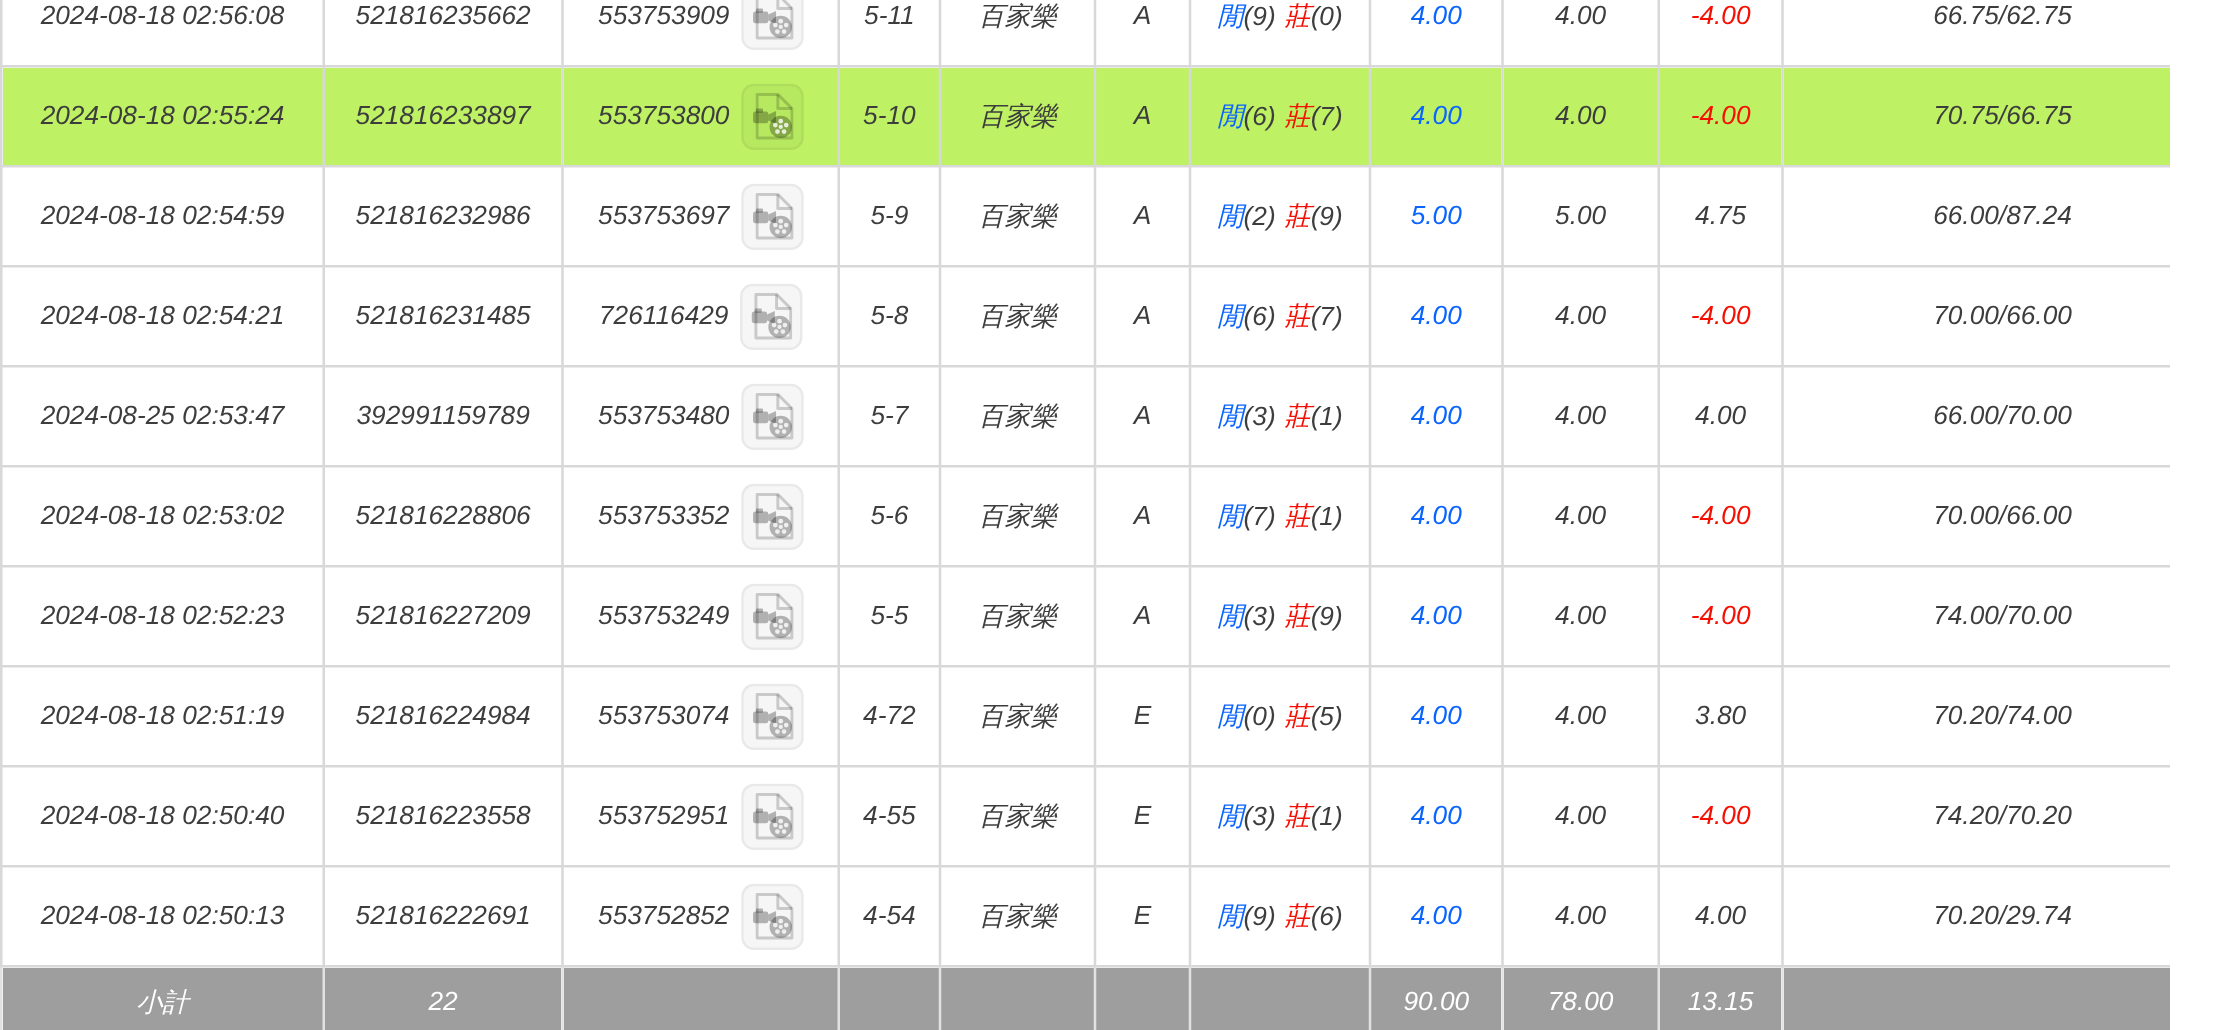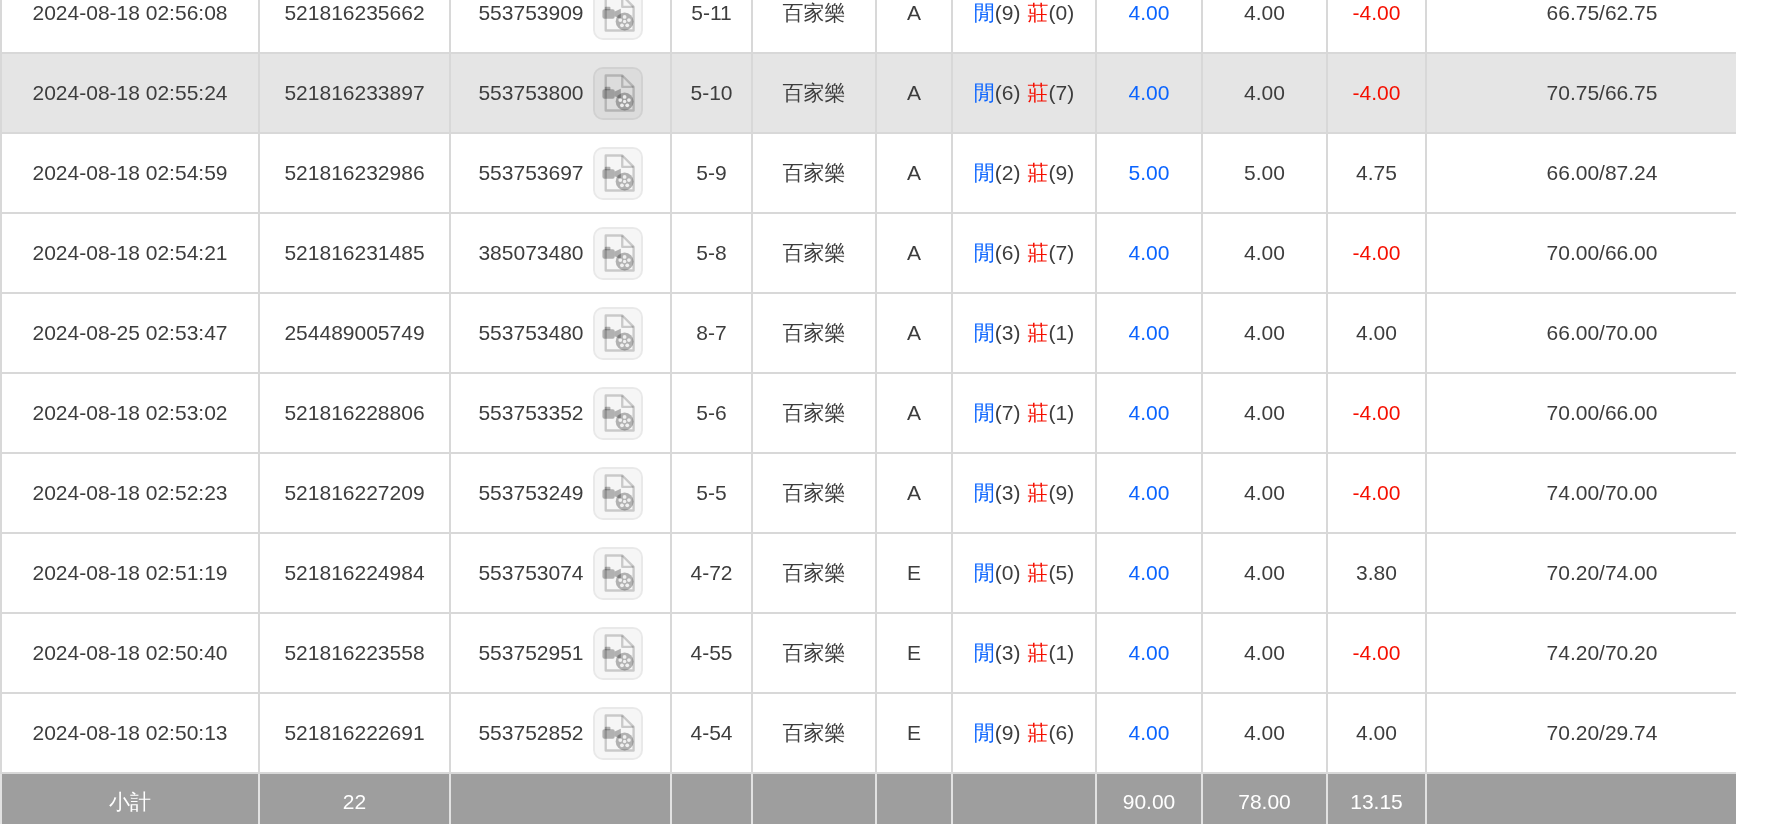--- a/index.html
+++ b/index.html
@@ -2,39 +2,39 @@
 <html><head>
 <meta charset="utf-8">
 <style>
   html, body {
     margin: 0; padding: 0;
     width: 1777px; height: 824px;
     overflow: hidden;
     background: #fff;
     font-family: "Liberation Sans", "DejaVu Sans", sans-serif;
   }
-  .table-clip { width: 1736px; height: 824px; overflow: hidden; }
+  .table-clip { width: 1736px; height: 824px; overflow: hidden; font-style: italic; }
   table.history {
     border-collapse: collapse;
     table-layout: fixed;
     width: 1777px;
     margin-top: -28px;
   }
   td {
     border: 2px solid #d8d8d8;
     text-align: center;
     vertical-align: middle;
     font-size: 21px;
     color: #3d3d3d;
     padding: 0;
     overflow: hidden;
     white-space: nowrap;
   }
   tr.data-row { height: 80px; background: #fff; }
-  tr.data-row.highlight { background: #e5e5e5; }
+  tr.data-row.highlight { background: #bef264; }
   td.c-balance { border-right: 0; }
   .blue { color: #0a64ff; }
   .red  { color: #f50f00; }
   .banker-label { margin-left: 7px; }
   .gameid-wrap {
     display: flex; align-items: center; justify-content: center;
     gap: 9px; height: 100%;
   }
   .vbtn {
     width: 50px; height: 53px;
@@ -174,21 +174,21 @@
     <td class="blue">5.00</td>
     <td>5.00</td>
     <td>4.75</td>
     <td class="c-balance">66.00/87.24</td>
   </tr>
         <tr class="data-row">
     <td>2024-08-18 02:54:21</td>
     <td>521816231485</td>
     <td>
       <span class="gameid-wrap">
-        <span>385073480</span>
+        <span>726116429</span>
         <span class="vbtn">
           <svg width="34" height="38" viewBox="0 0 36 40">
             <path d="M5 1.5 H22.5 L34.5 13.5 V38.5 H5 Z" fill="none" stroke="rgba(0,0,0,0.18)" stroke-width="2.5" stroke-linejoin="round"></path>
             <path d="M22.5 1.5 V13.5 H34.5" fill="none" stroke="rgba(0,0,0,0.18)" stroke-width="2.5" stroke-linejoin="round"></path>
             <rect x="4" y="13.5" width="6" height="3.5" rx="1" fill="rgba(0,0,0,0.28)"></rect>
             <rect x="1.5" y="16" width="13" height="10" rx="2" fill="rgba(0,0,0,0.28)"></rect>
             <path d="M14.5 18.5 L21 15.5 V26.5 L14.5 23.5 Z" fill="rgba(0,0,0,0.28)"></path>
             <circle cx="25" cy="29" r="9.5" fill="rgba(0,0,0,0.28)"></circle>
             <circle cx="25" cy="29" r="1.8" fill="rgba(255,255,255,0.8)"></circle>
             <circle cx="25" cy="24.2" r="2" fill="rgba(255,255,255,0.8)"></circle>
@@ -206,21 +206,21 @@
     <td>
       <span class="blue">閒</span><span>(6)</span><span class="red banker-label">莊</span><span>(7)</span>
     </td>
     <td class="blue">4.00</td>
     <td>4.00</td>
     <td class="red">-4.00</td>
     <td class="c-balance">70.00/66.00</td>
   </tr>
         <tr class="data-row">
     <td>2024-08-25 02:53:47</td>
-    <td>254489005749</td>
+    <td>392991159789</td>
     <td>
       <span class="gameid-wrap">
         <span>553753480</span>
         <span class="vbtn">
           <svg width="34" height="38" viewBox="0 0 36 40">
             <path d="M5 1.5 H22.5 L34.5 13.5 V38.5 H5 Z" fill="none" stroke="rgba(0,0,0,0.18)" stroke-width="2.5" stroke-linejoin="round"></path>
             <path d="M22.5 1.5 V13.5 H34.5" fill="none" stroke="rgba(0,0,0,0.18)" stroke-width="2.5" stroke-linejoin="round"></path>
             <rect x="4" y="13.5" width="6" height="3.5" rx="1" fill="rgba(0,0,0,0.28)"></rect>
             <rect x="1.5" y="16" width="13" height="10" rx="2" fill="rgba(0,0,0,0.28)"></rect>
             <path d="M14.5 18.5 L21 15.5 V26.5 L14.5 23.5 Z" fill="rgba(0,0,0,0.28)"></path>
@@ -228,21 +228,21 @@
             <circle cx="25" cy="29" r="1.8" fill="rgba(255,255,255,0.8)"></circle>
             <circle cx="25" cy="24.2" r="2" fill="rgba(255,255,255,0.8)"></circle>
             <circle cx="29.6" cy="27.5" r="2" fill="rgba(255,255,255,0.8)"></circle>
             <circle cx="27.8" cy="33" r="2" fill="rgba(255,255,255,0.8)"></circle>
             <circle cx="22.2" cy="33" r="2" fill="rgba(255,255,255,0.8)"></circle>
             <circle cx="20.4" cy="27.5" r="2" fill="rgba(255,255,255,0.8)"></circle>
           </svg>
         </span>
       </span>
     </td>
-    <td>8-7</td>
+    <td>5-7</td>
     <td>百家樂</td>
     <td>A</td>
     <td>
       <span class="blue">閒</span><span>(3)</span><span class="red banker-label">莊</span><span>(1)</span>
     </td>
     <td class="blue">4.00</td>
     <td>4.00</td>
     <td>4.00</td>
     <td class="c-balance">66.00/70.00</td>
   </tr>

